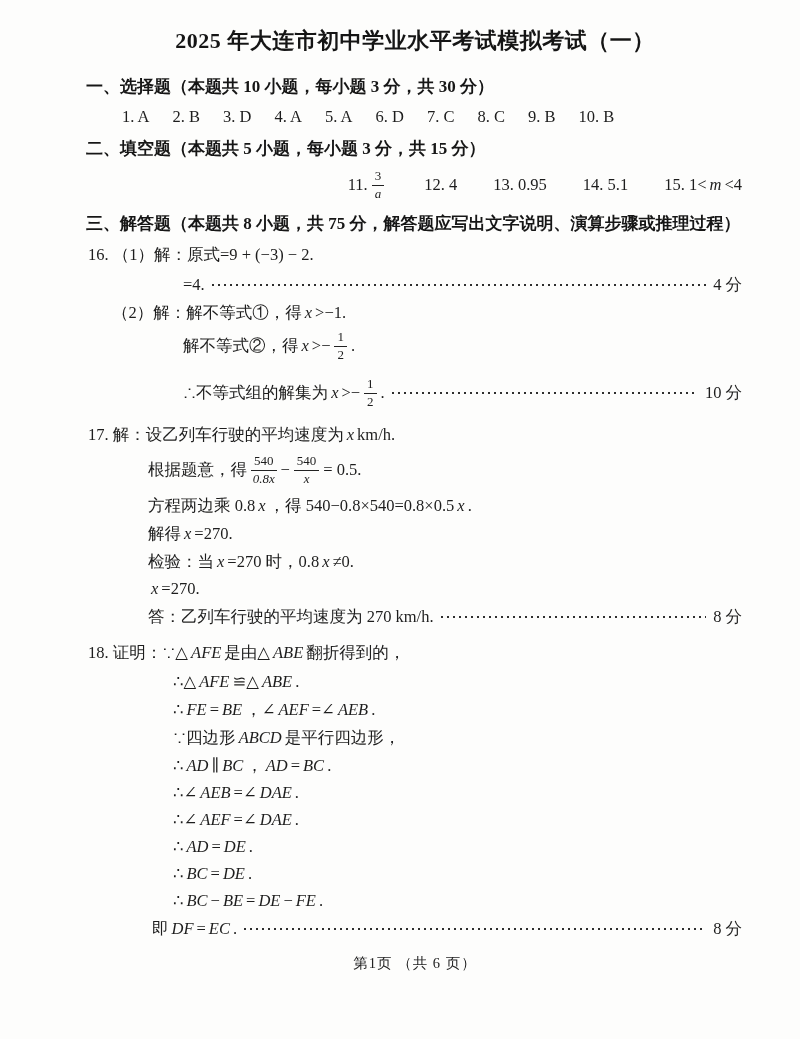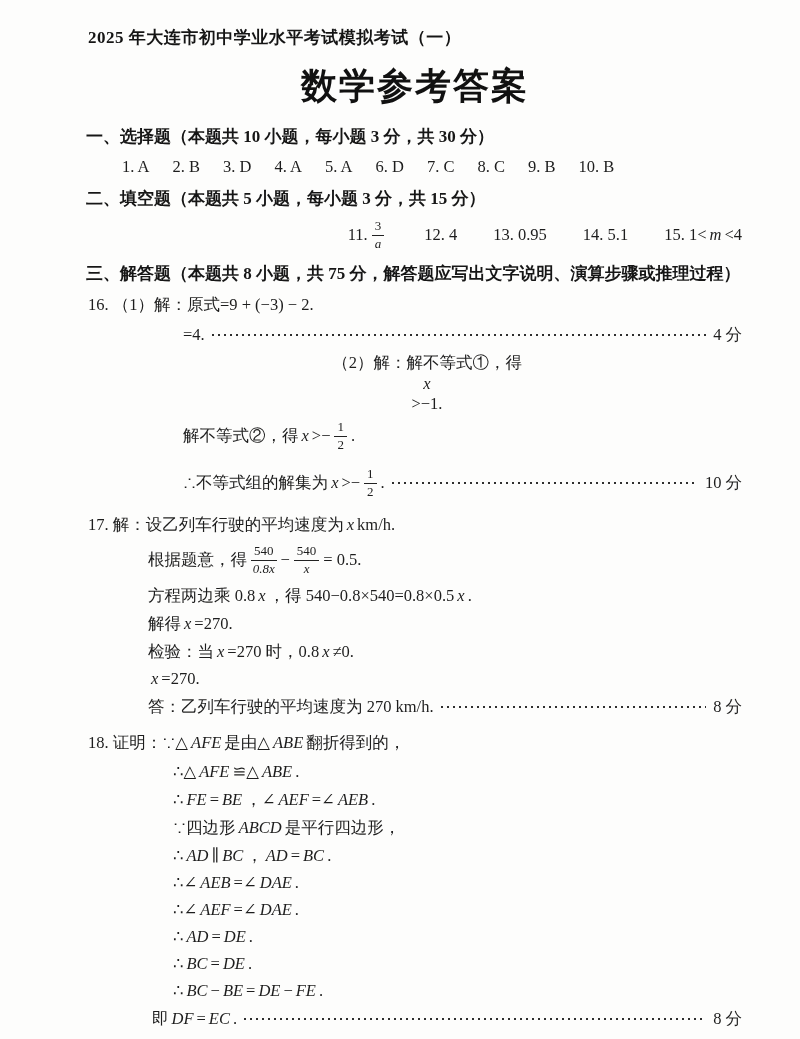--- a/index.html
+++ b/index.html
@@ -4,36 +4,36 @@
 <style>
   html,body{margin:0;padding:0;}
   body{
     width:800px;height:1039px;overflow:hidden;
     background:#fdfdfc;color:#1d1d1d;
     font-family:"Liberation Serif","DejaVu Serif",serif;
     font-size:16.5px;
   }
   .page{padding:26px 58px 0 88px;}
   .t1{
-    font-weight:700;font-size:17px;letter-spacing:.5px;
-    margin:0 0 13px 0;color:#151515;
+    text-align:center;font-weight:700;font-size:22px;letter-spacing:.5px;
+    margin:0 0 19px 0;color:#151515;
   }
   .t2{
     text-align:center;font-weight:700;font-size:36px;letter-spacing:2px;
     margin:0 0 14px 0;color:#111;
   }
   .sec-h{font-weight:700;font-size:17px;margin:10px 0 9px -2px;color:#161616;}
   .ans-row{display:flex;gap:23px;padding-left:34px;margin-bottom:4px;}
   .ans-row2{display:flex;align-items:center;gap:36px;padding-left:34px;margin-bottom:2px;justify-content:flex-end;}
   .ans{display:inline-flex;align-items:center;}
   .line{display:flex;align-items:center;margin-bottom:8px;min-height:21px;}
   .mb-lg{margin-bottom:14px;}
   .mb-sm{margin-bottom:6px;}
   .mt-md{margin-top:14px;}
-  .ind-a{padding-left:24px;flex-direction:column;}
+  .ind-a{padding-left:24px;}
   .ind-b{padding-left:95px;}
   .ind-c{padding-left:60px;}
   .ind-d{padding-left:85px;}
   .ind-e{padding-left:64px;}
   .txt{white-space:pre;}
   .it{font-style:italic;margin:0 3px;white-space:pre;}
   .frac{
     display:inline-flex;flex-direction:column;align-items:center;
     vertical-align:middle;margin:0 4px;font-size:13px;line-height:1.15;
   }
@@ -49,21 +49,20 @@
   .footer{
     text-align:center;font-size:14.5px;margin-top:14px;color:#222;letter-spacing:1px;
   }
 </style>
 </head>
 <body>
 
 <div class="page">
 
   <div class="t1">2025 年大连市初中学业水平考试模拟考试（一）</div>
-  <div class="t2">数学参考答案</div>
 
   <div class="sec-h">一、选择题（本题共 10 小题，每小题 3 分，共 30 分）</div>
   <div class="ans-row">
       <span class="txt">1. A</span>
       <span class="txt">2. B</span>
       <span class="txt">3. D</span>
       <span class="txt">4. A</span>
       <span class="txt">5. A</span>
       <span class="txt">6. D</span>
       <span class="txt">7. C</span>

